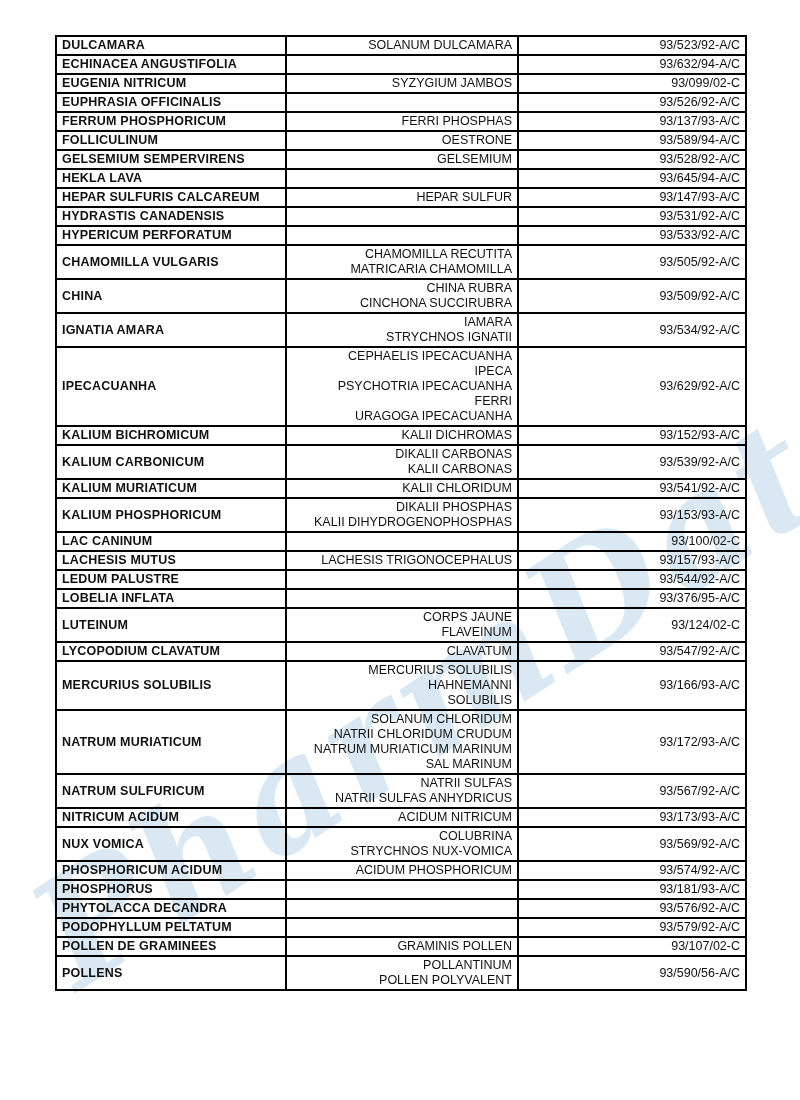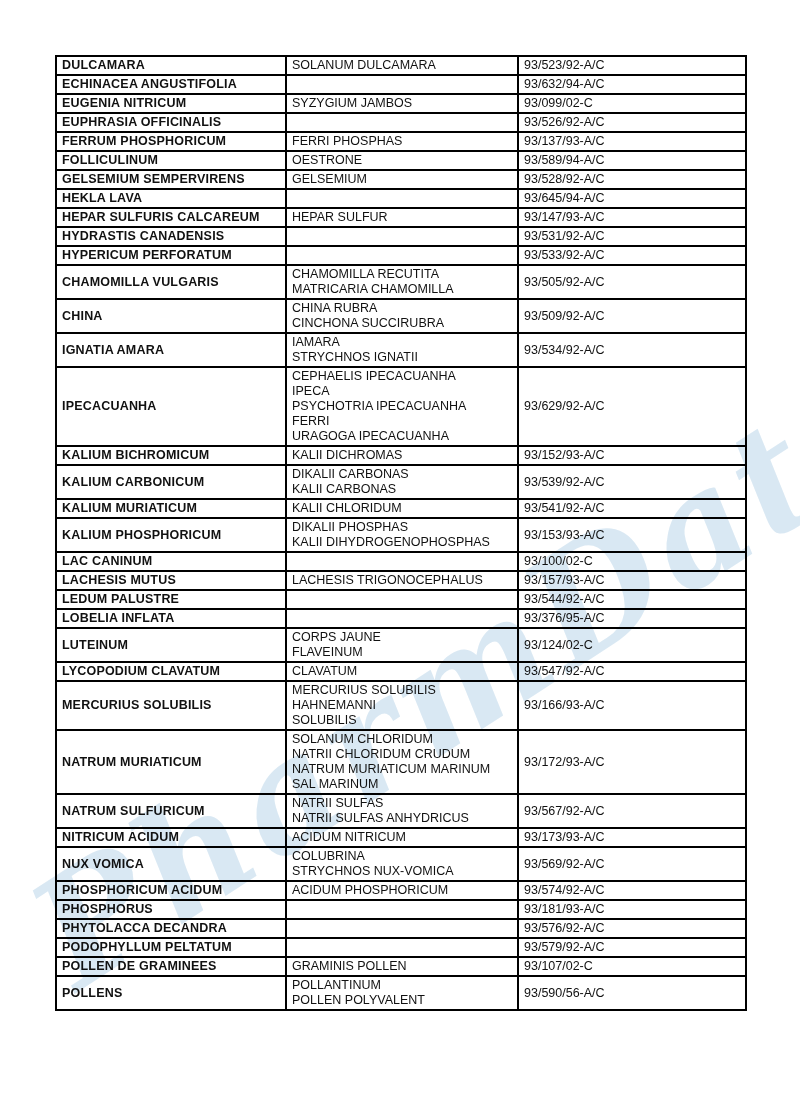--- a/index.html
+++ b/index.html
@@ -36,38 +36,37 @@
     pointer-events: none;
     user-select: none;
   }
   table.reg-table {
     position: relative;
     z-index: 1;
     border-collapse: collapse;
     table-layout: fixed;
     width: 690px;
     background: transparent;
-    margin-top: 20px;
   }
   table.reg-table td {
     border: 2px solid #000000;
     vertical-align: middle;
     padding: 1px 5px;
     font-size: 12.5px;
     line-height: 15px;
     color: #111111;
     word-wrap: break-word;
   }
   td.col-name {
     width: 230px;
     font-weight: bold;
     letter-spacing: 0.2px;
   }
-  td.col-syn { width: 232px; }
-  td.col-reg { width: 228px; }
+  td.col-syn { width: 232px; text-align: right; }
+  td.col-reg { width: 228px; text-align: right; }
 </style>
 </head>
 <body>
 
 <div class="page">
   <div class="watermark">PharmData s.r.o.</div>
 
   <table class="reg-table">
     <tbody id="table-body">
         <tr>

